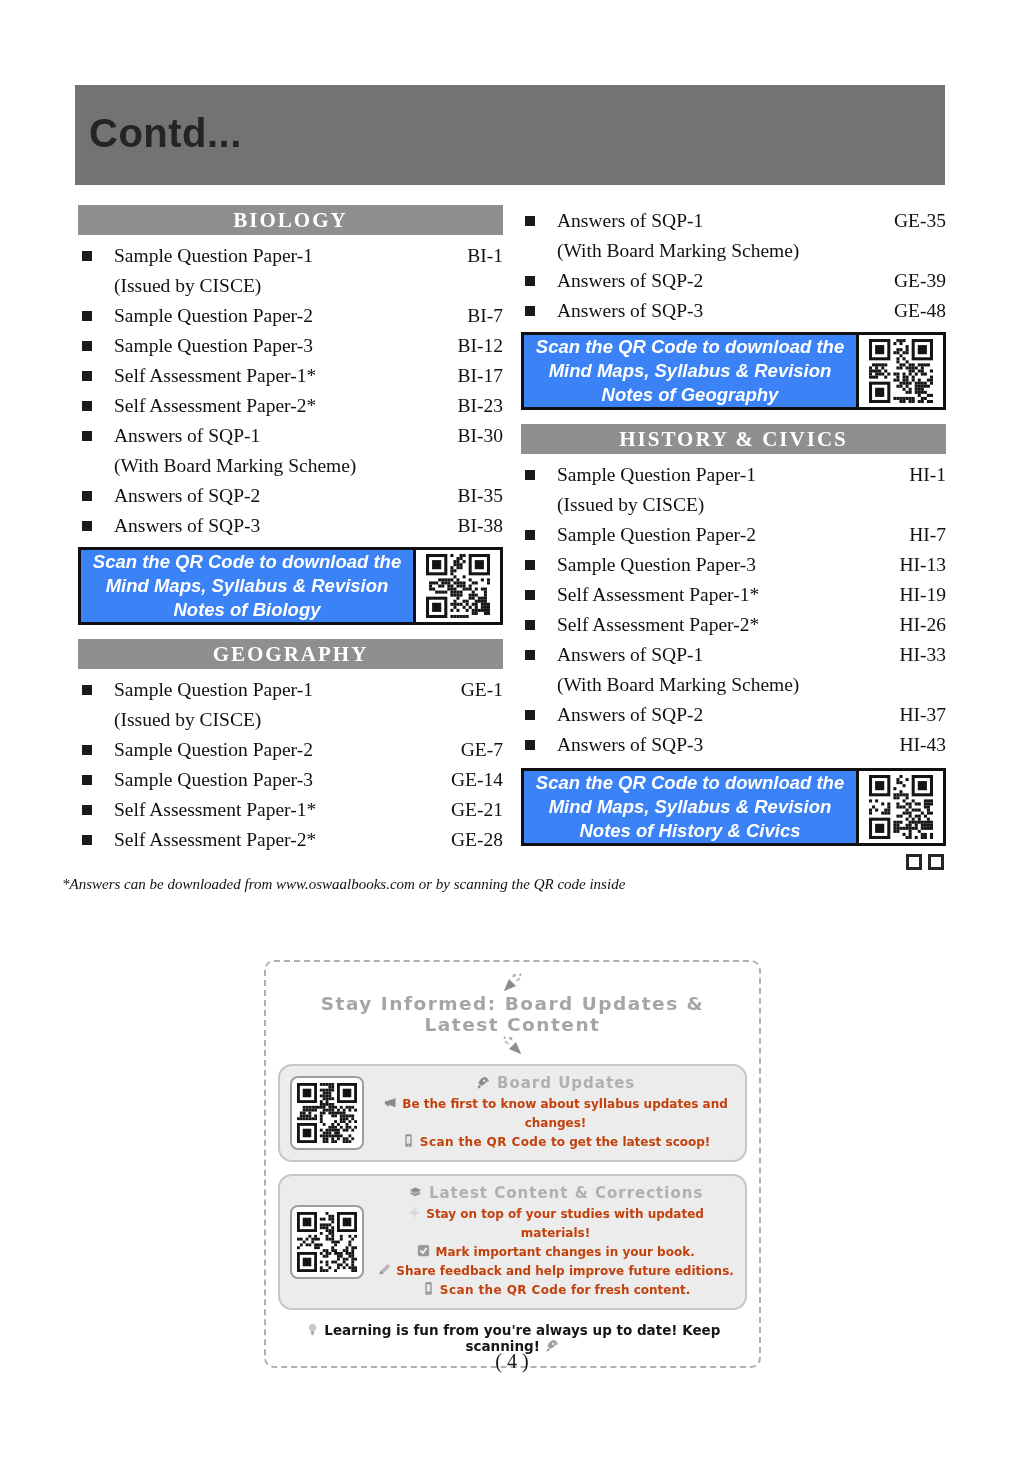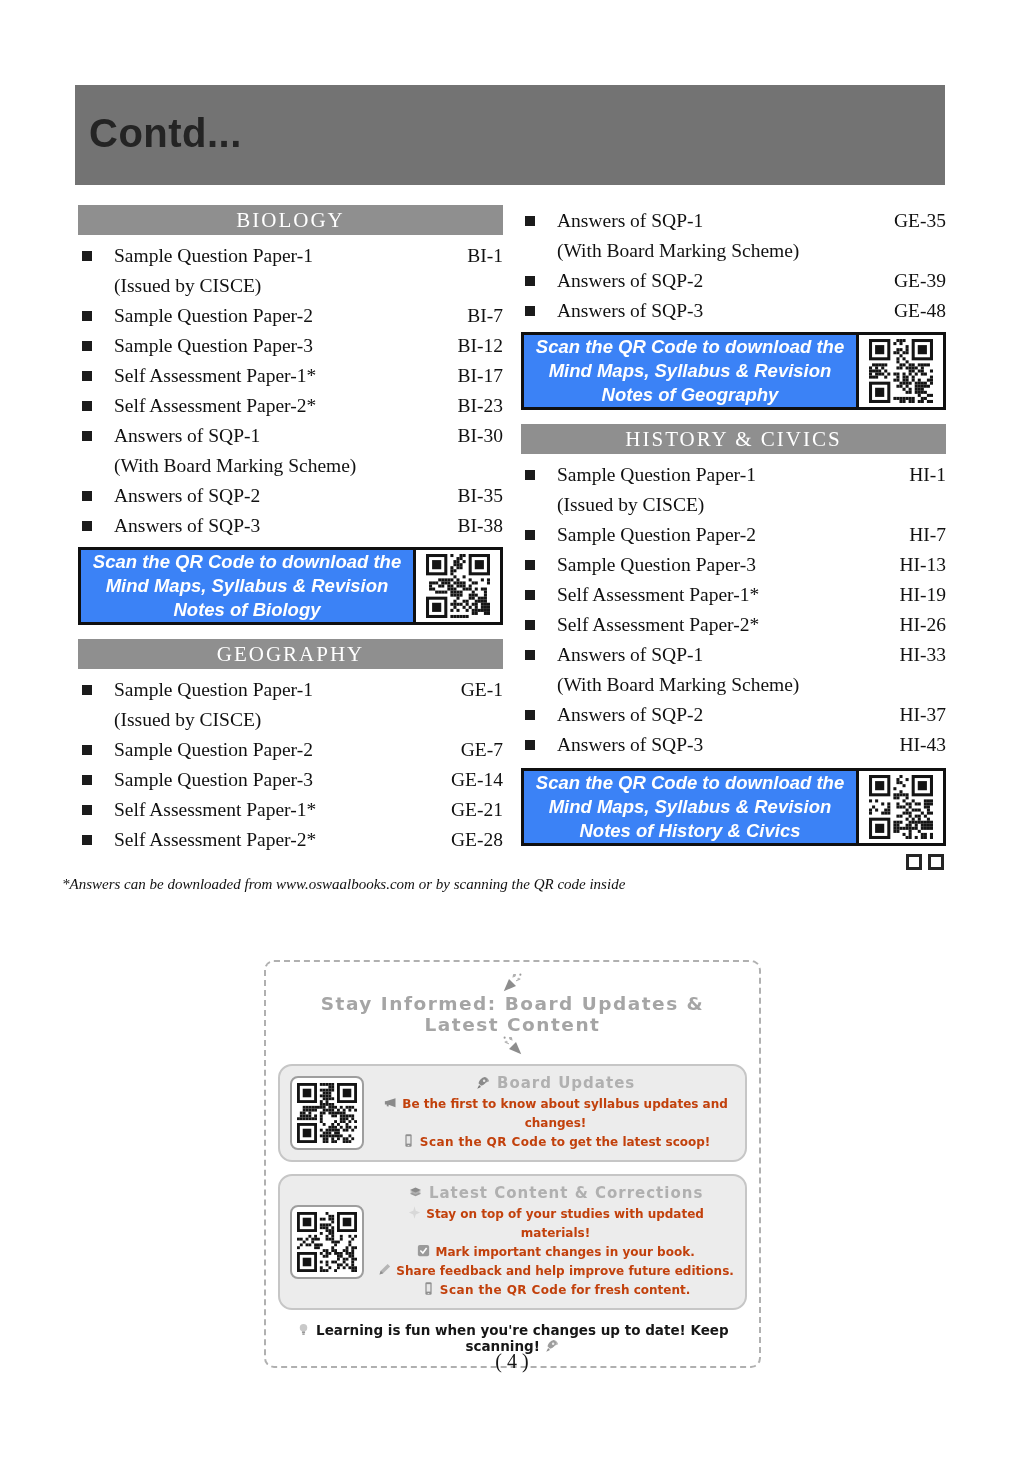--- a/index.html
+++ b/index.html
@@ -9,21 +9,21 @@
   
   .contd{position:absolute;left:75px;top:85px;width:870px;height:100px;background:#737373;}
   .contd .t{margin:0;padding:26px 0 0 14px;font-family:"Liberation Sans",sans-serif;
             font-weight:bold;font-size:40px;color:#242424;letter-spacing:.5px;}
 
   
   .columns{position:absolute;left:78px;top:205px;width:868px;display:flex;gap:18px;}
   .col{width:425px;}
 
   .section-bar{height:30px;line-height:30px;background:#8f8f8f;color:#fff;text-align:center;
-               font-weight:normal;font-size:21px;letter-spacing:2px;}
+               font-weight:bold;font-size:21px;letter-spacing:2px;}
   .gap-bar{margin-top:14px;}
 
   .toc{margin:6px 0;font-size:19.5px;}
   .toc-first{margin-top:1px;}
   .toc-row{display:flex;align-items:flex-start;line-height:30px;}
   .bullet{flex:none;width:10px;height:10px;background:#1b1b1b;margin:10px 22px 0 4px;}
   .toc-label{flex:1;}
   .toc-page{margin-left:6px;white-space:nowrap;}
   .toc-sub{padding-left:36px;line-height:30px;}
 
@@ -1044,21 +1044,21 @@
         </div>
       </div>
     </div>
 
     <div class="stay-footer">
       <svg class="ic" viewBox="0 0 24 24">
           <circle cx="12" cy="9" r="6" fill="#c9c9c9"></circle>
           <rect x="9.5" y="15" width="5" height="3" fill="#9a9a9a"></rect>
           <rect x="10" y="18.5" width="4" height="2" rx="1" fill="#8a8a8a"></rect>
         </svg>
-      <span>Learning is fun when you're changes up to date! Keep scanning!</span>
+      <span>Learning is fun from you're always up to date! Keep scanning!</span>
       <svg class="ic" viewBox="0 0 24 24">
           <path d="M14 3c4 1 6 3 7 7l-5 2-4-4z" fill="#b5b5b5"></path>
           <path d="M14 3C9 4 5 8 4 13l4 4c5-1 9-5 10-10z" fill="#9d9d9d"></path>
           <circle cx="13" cy="9" r="2" fill="#ececec"></circle>
           <path d="M5 16l-3 6 6-3z" fill="#8b8b8b"></path>
         </svg>
     </div>
   </div>
 
   <div class="page-num">( 4 )</div>

